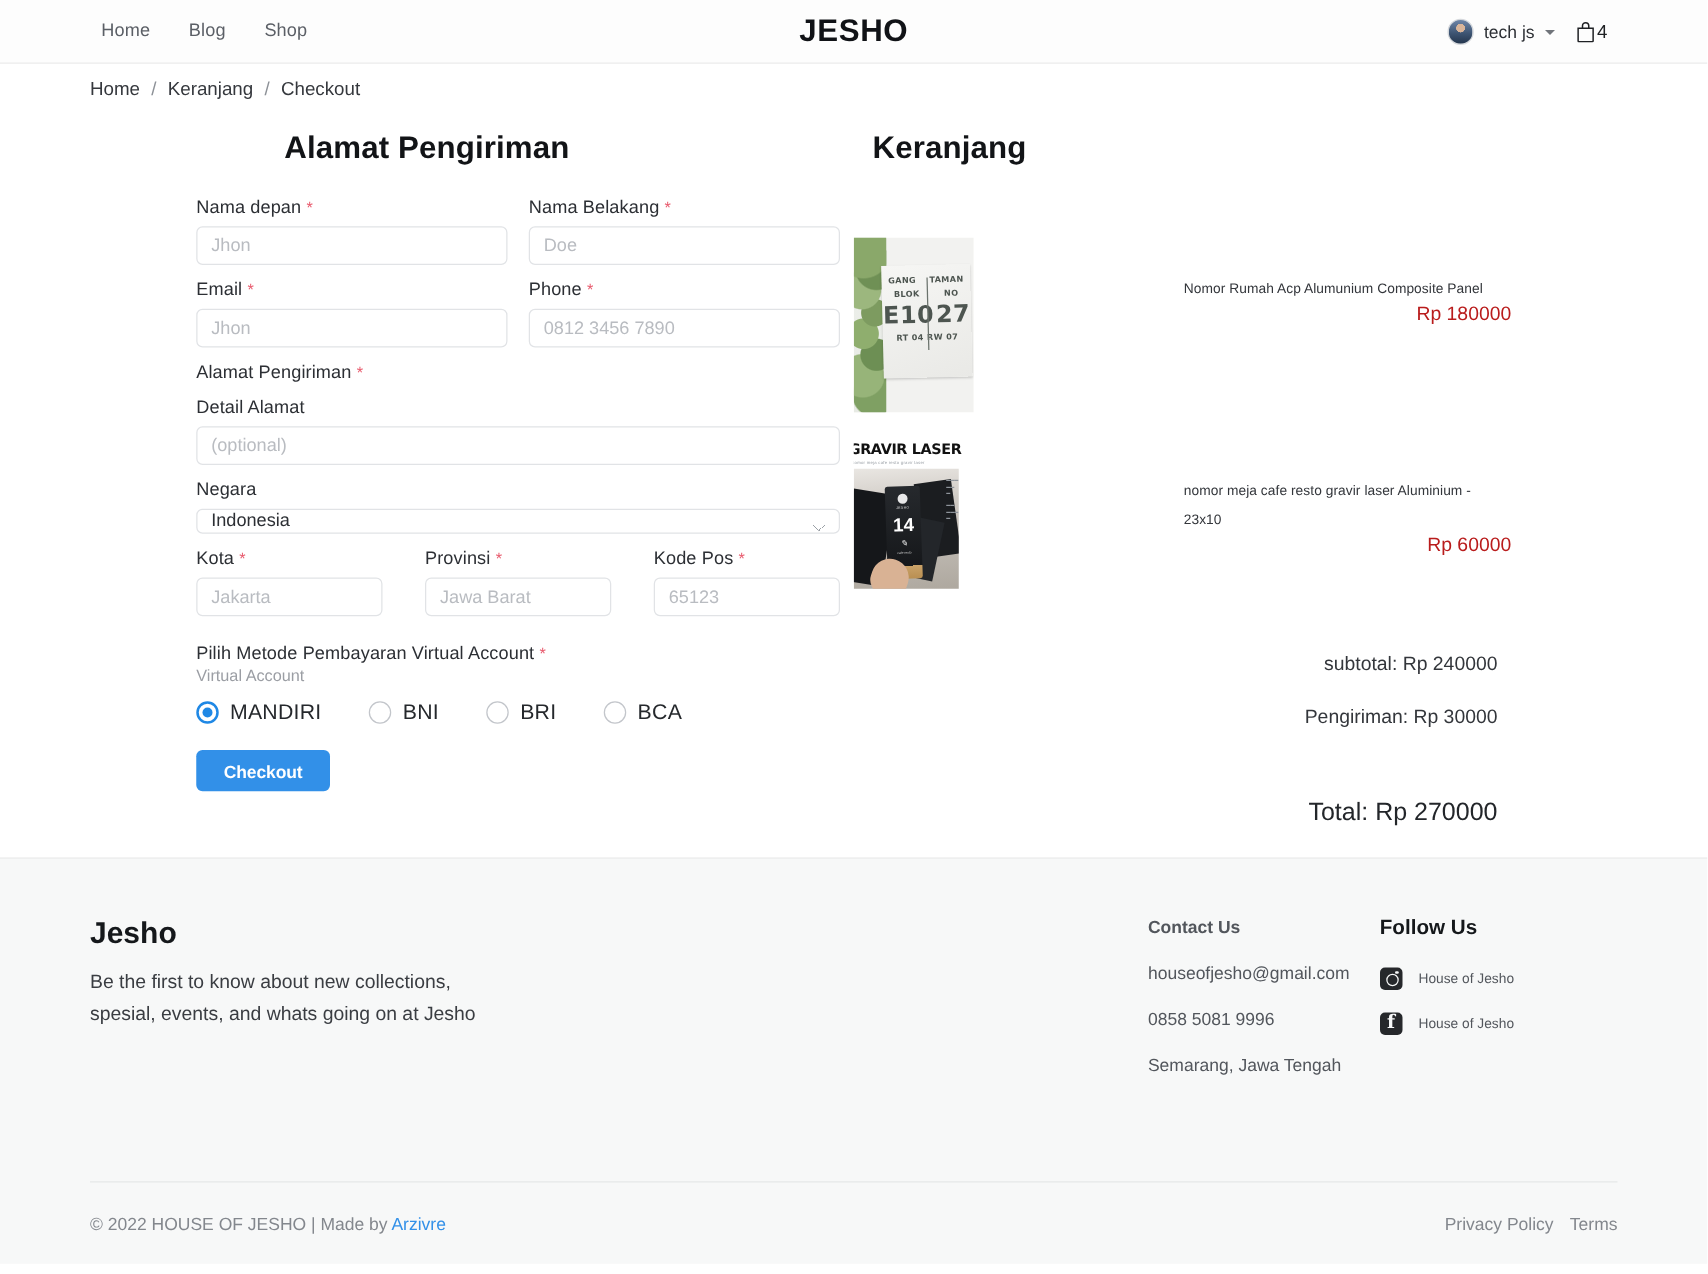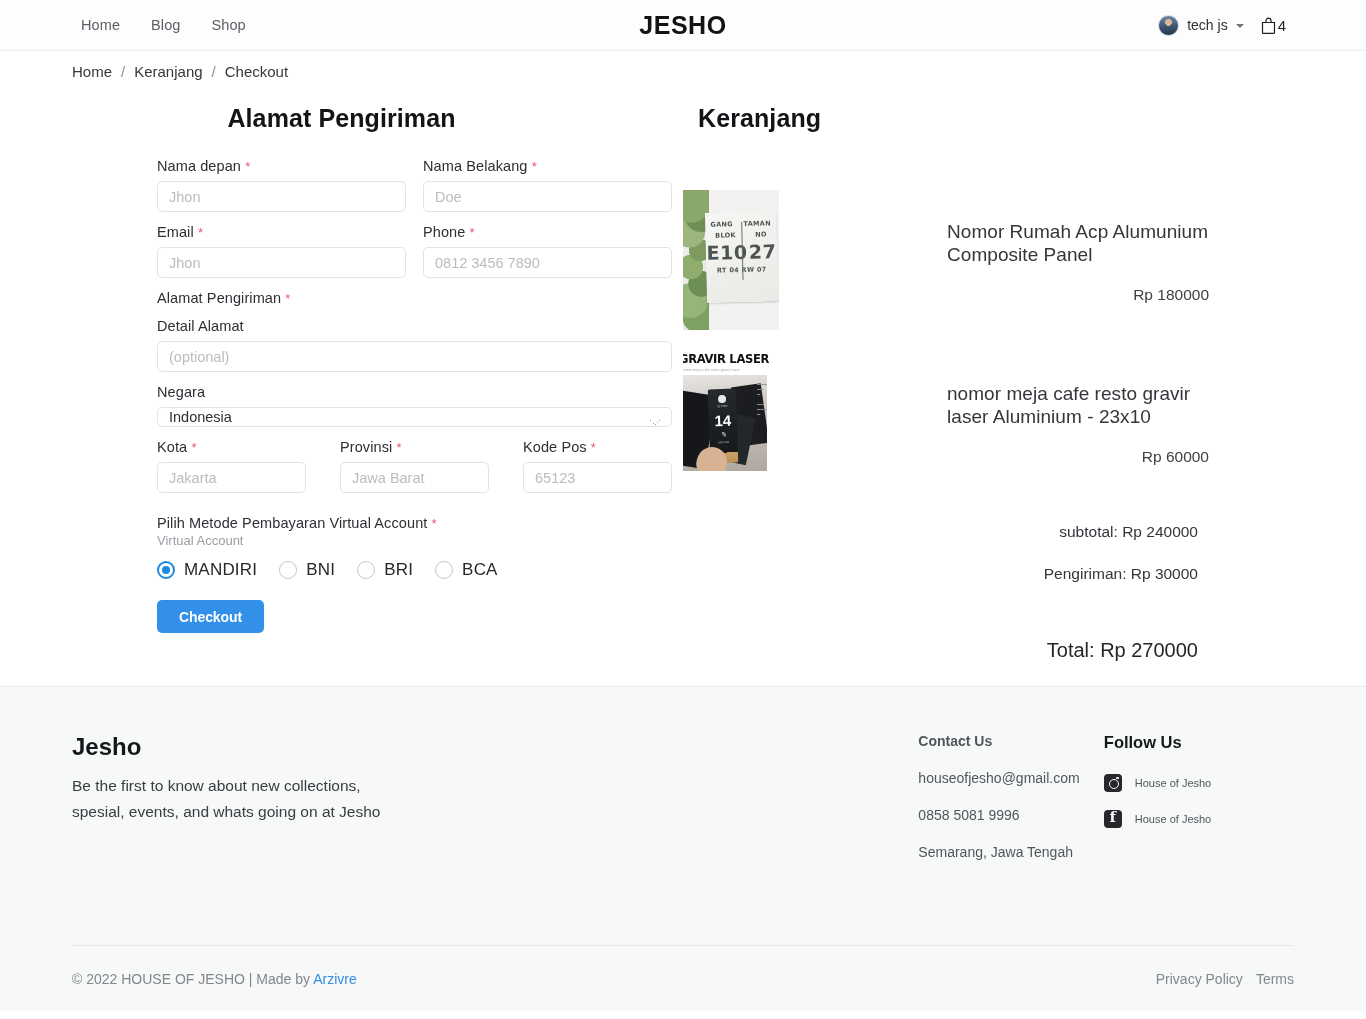--- a/index.html
+++ b/index.html
@@ -135,21 +135,21 @@
       linear-gradient(135deg, transparent 42%, #9aa0a6 42%, #9aa0a6 50%, transparent 50%),
       linear-gradient(45deg, transparent 42%, #9aa0a6 42%, #9aa0a6 50%, transparent 50%),
       linear-gradient(135deg, transparent 50%, #9aa0a6 50%, #9aa0a6 58%, transparent 58%);
     background-position:
       calc(100% - 16px) 12px, calc(100% - 11px) 12px,
       calc(100% - 16px) 19px, calc(100% - 11px) 19px;
     background-size: 5px 5px, 5px 5px, 5px 5px, 5px 5px;
     background-repeat: no-repeat;
   }
 
-  .pay-group { margin-top: 12px; display: flex; align-items: center; gap: 0; }
+  .pay-group { margin-top: 12px; display: flex; align-items: center; gap: 16px; }
   .pay-opt { display: flex; align-items: center; gap: 9px; margin-right: 22px; cursor: pointer; }
   .radio {
     width: 18px; height: 18px; border-radius: 50%;
     border: 1.5px solid #c3c6cb; background: #fff;
     display: inline-block; position: relative; flex: none;
   }
   .radio.on { border: 2px solid #1f88e5; }
   .radio.on::after {
     content: ""; position: absolute;
     left: 3px; top: 3px; width: 8px; height: 8px;
@@ -274,31 +274,31 @@
     background: #d9b294; border-radius: 50% 50% 40% 40%; transform: rotate(18deg);
   }
   .gravir-side {
     position: absolute; right: 0; top: 30px; width: 22px;
     font-size: 3.2px; color: #8e949b; line-height: 5px;
   }
 
   .item-info { padding-top: 30px; }
   .item-name {
     width: 262px;
-    font-size: 19px;
+    font-size: 11px;
     color: #33363b;
     line-height: 23px;
     letter-spacing: .05px;
   }
   .item-price {
     font-size: 15.5px;
-    color: #404040;
+    color: #b91c1c;
     text-align: right;
     width: 262px;
-    margin-top: 20px;
+    margin-top: 0;
   }
 
   .totals { margin-top: 46px; padding-left: 0; }
   .tot-line {
     text-align: right; width: 515px;
     font-size: 15.5px; color: #33363b; margin-bottom: 24px;
   }
   .tot-grand {
     text-align: right; width: 515px;
     font-size: 20px; color: #23262a; margin-top: 56px;

